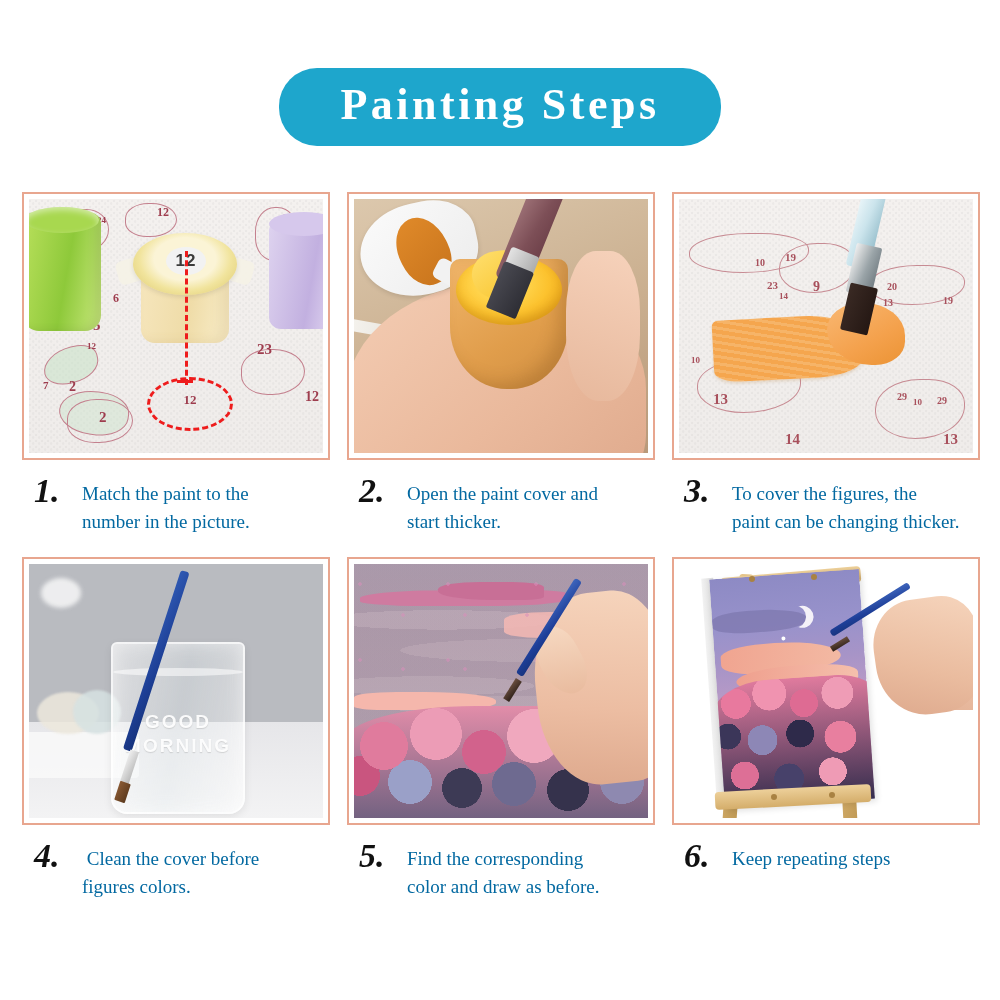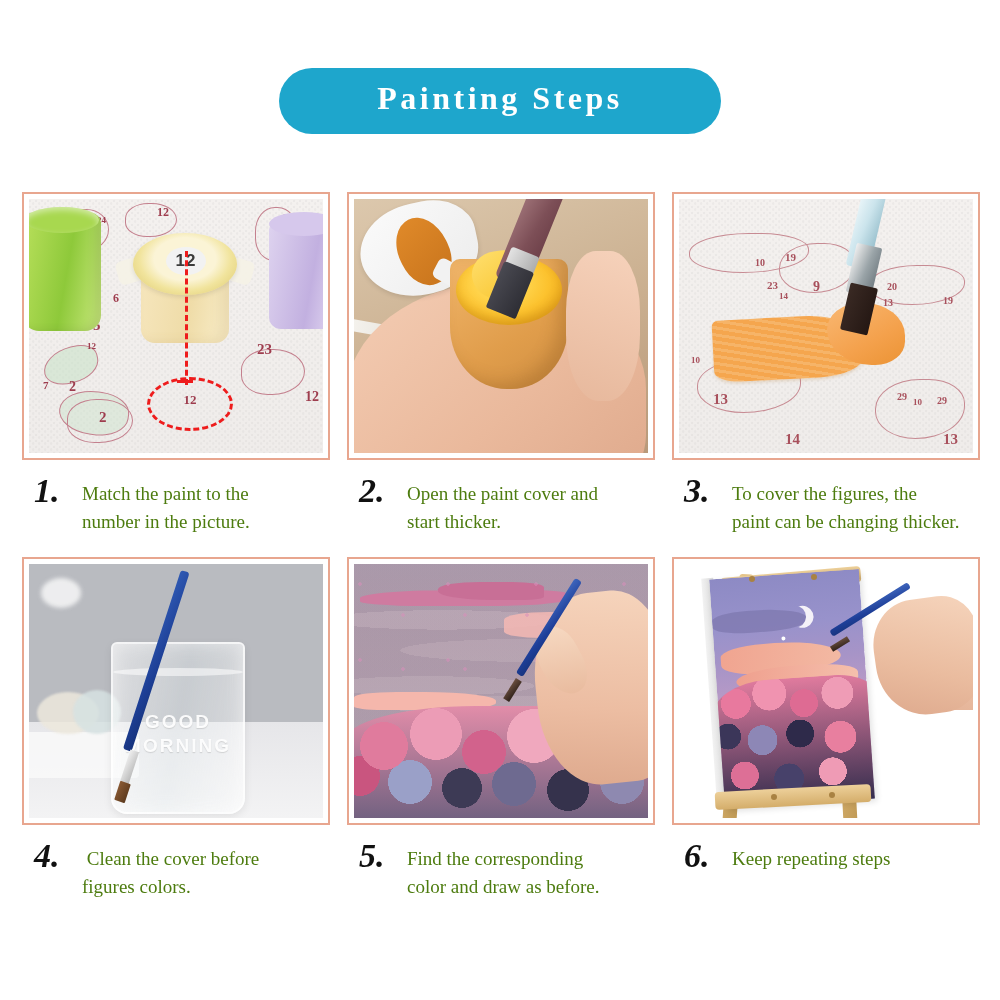--- a/index.html
+++ b/index.html
@@ -18,21 +18,21 @@
   }
   .title-banner {
     background: #1EA6CC;
     border-radius: 38px;
     padding: 14px 44px 18px 44px;
     min-width: 442px;
     text-align: center;
   }
   .title-text {
     color: #ffffff;
-    font-size: 32px;
+    font-size: 44px;
     font-weight: bold;
     letter-spacing: 3.5px;
     line-height: 1.05;
     font-family: "Liberation Serif", "DejaVu Serif", serif;
   }
 
   
   .grid {
     position: absolute; left: 22px; top: 192px;
     width: 958px;
@@ -67,21 +67,21 @@
     font-weight: bold;
     font-style: italic;
     color: #111;
     line-height: 1;
     margin-right: 10px;
     flex: 0 0 auto;
     min-width: 38px;
   }
   .caption-text {
     font-size: 19px;
-    color: #4d7c0f;
+    color: #0369a1;
     line-height: 1.45;
     padding-top: 6px;
   }
   .caption-text .ln { display: block; white-space: pre; }
 
   
   .canvasbg {
     position: absolute; inset: 0;
     background:
       radial-gradient(circle at 20% 30%, rgba(0,0,0,.035) 0 1px, transparent 1.4px),

